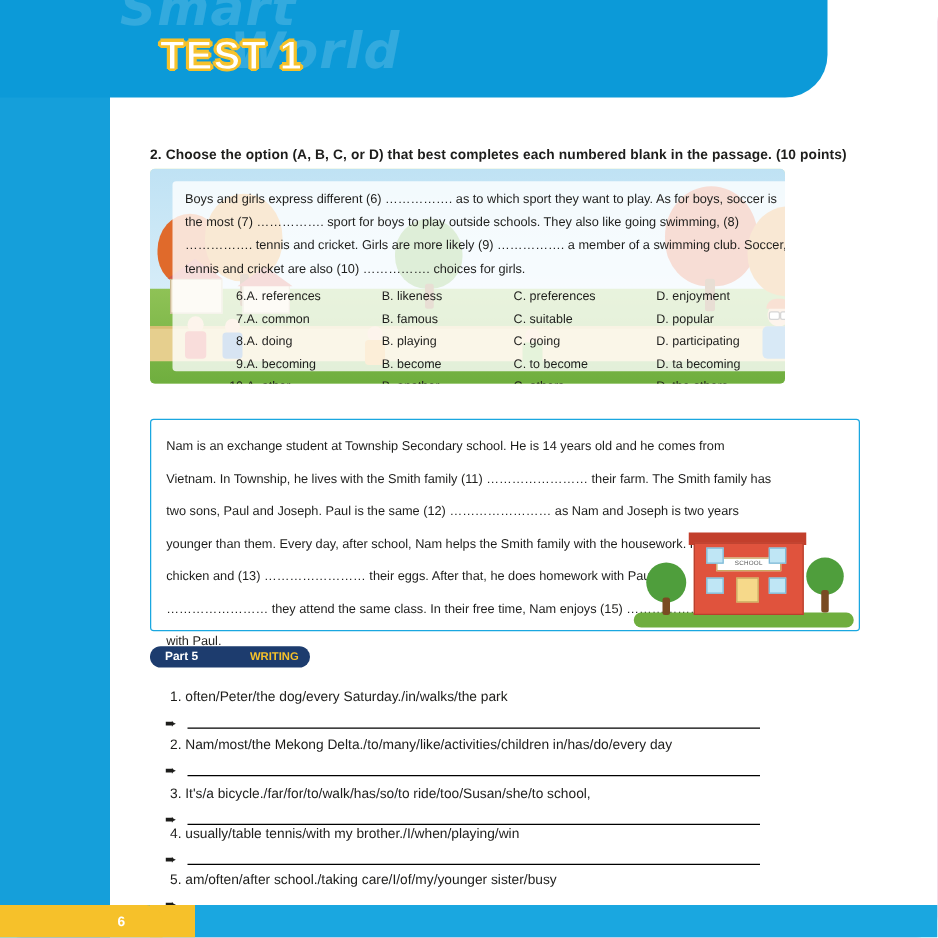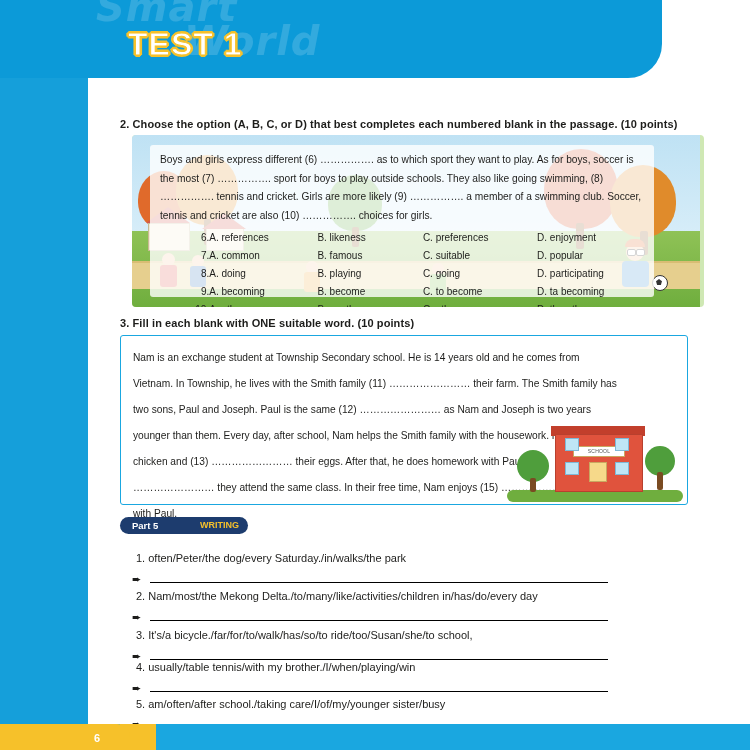--- a/index.html
+++ b/index.html
@@ -100,23 +100,23 @@
     position: absolute;
     font-size: 11px;
     font-weight: bold;
     color: #1d1d1b;
     letter-spacing: 0.1px;
   }
 
   
   .ex2-wrap {
     position: absolute;
-    left: 132px;
+    left: 120px;
     top: 110px;
-    width: 572px;
+    width: 508px;
     height: 172px;
     border-radius: 4px;
     overflow: hidden;
     background: #cfe8b4;
   }
   
   .bg-sky {
     position: absolute; left: 0; top: 0; width: 568px; height: 110px;
     background: linear-gradient(#bfe2f4, #d9eef9);
   }
@@ -459,21 +459,20 @@
               <td class="opt-a">A. other</td>
               <td class="opt-b">B. another</td>
               <td class="opt-c">C. others</td>
               <td class="opt-d">D. the others</td>
             </tr>
           </tbody>
         </table>
       </div>
     </div>
 
-    <div class="q-heading" style="left:120px; top:292px;">3. Fill in each blank with ONE suitable word. (10 points)</div>
 
     <div class="ex3-wrap">
       <div class="passage3">Nam is an exchange student at Township Secondary school. He is 14 years old and he comes from Vietnam. In Township, he lives with the Smith family (11) …………………… their farm. The Smith family has two sons, Paul and Joseph. Paul is the same (12) …………………… as Nam and Joseph is two years younger than them. Every day, after school, Nam helps the Smith family with the housework. He feeds the chicken and (13) …………………… their eggs. After that, he does homework with Paul (14) …………………… they attend the same class. In their free time, Nam enjoys (15) …………………… jogging with Paul.</div>
       <div class="school-art">
         <div class="school-grass"></div>
         <div class="school-tree" style="left:10px; top:26px; width:32px; height:32px;"></div>
         <div class="trunk" style="left:23px; top:54px; width:6px; height:14px; background:#7a4b22;"></div>
         <div class="school-tree" style="left:138px; top:22px; width:30px; height:30px;"></div>
         <div class="trunk" style="left:150px; top:48px; width:6px; height:18px; background:#7a4b22;"></div>
         <div class="school-roof"></div>

